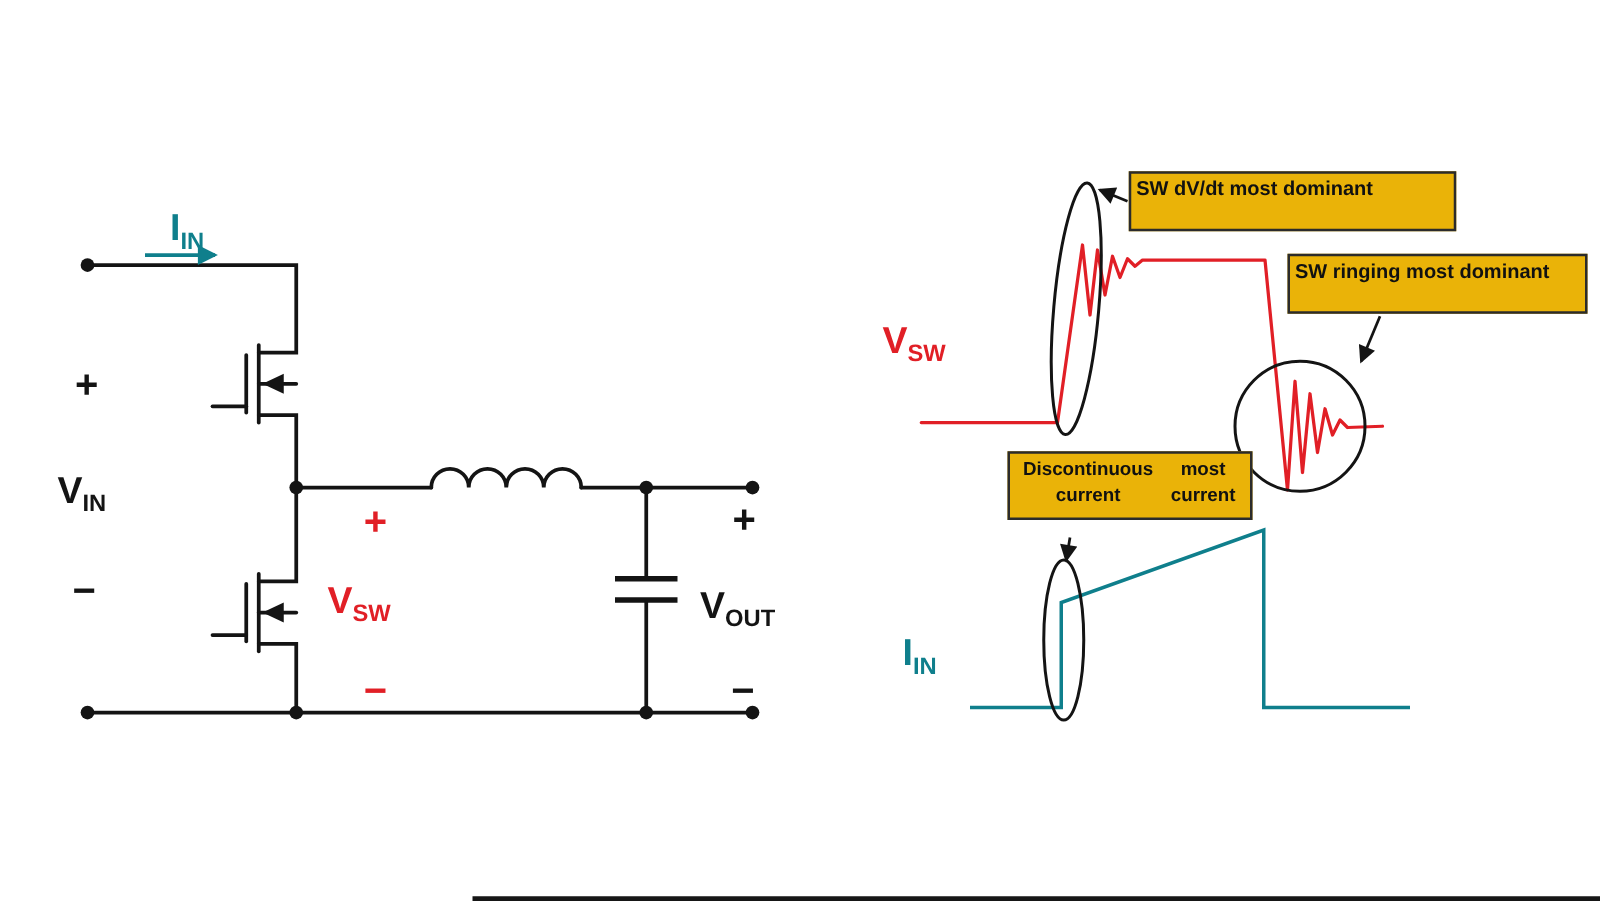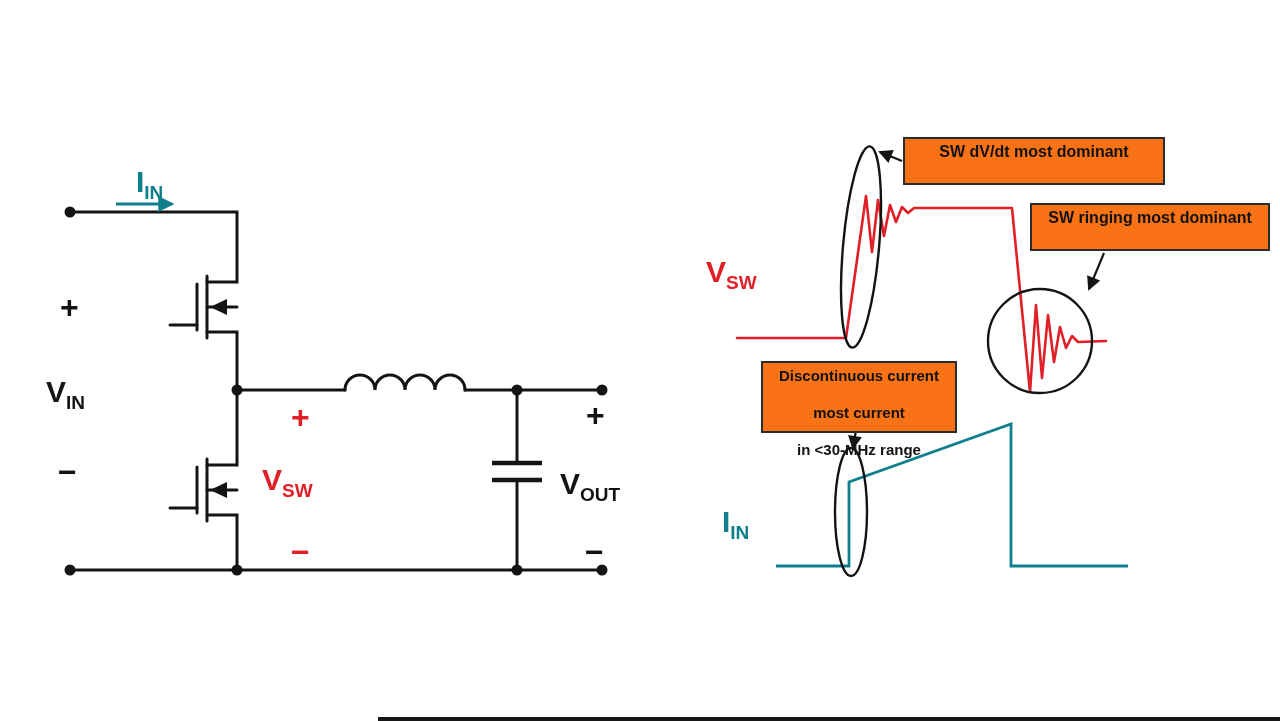--- a/index.html
+++ b/index.html
@@ -20,28 +20,28 @@
 
   text { font-family:"Liberation Sans", sans-serif; font-weight:bold; fill:var(--ink); }
   .t-main { font-size:30px; }
   .t-sub  { font-size:19px; }
   .sign   { font-size:32px; }
   .red  { fill:var(--red); }
   .teal { fill:var(--teal); }
 
   
   .callout {
-    position:absolute; background:#f97316; border:2px solid #2b2b2b;
-    display:flex; flex-direction:column; justify-content:space-between;
+    position:absolute; background:#eab308; border:2px solid #2b2b2b;
+    display:flex; flex-direction:row; justify-content:space-between;
     text-align:center; font-weight:bold; color:#111;
     font-size:16px; line-height:21px; padding:2px 4px;
   }
   .callout-1 { left:903px; top:137px; width:262px; height:48px; }
   .callout-2 { left:1030px; top:203px; width:240px; height:48px; }
-  .callout-3 { left:761px; top:361px; width:196px; height:72px; font-size:15px;gap:16px; }
+  .callout-3 { left:806px; top:361px; width:196px; height:55px; font-size:15px; }
 
   .bottom-artifact { position:absolute; left:378px; top:717px; width:902px; height:4px; background:#161616; }
 </style>
 </head>
 <body>
 
 <div class="stage">
 
   <svg width="1280" height="721" viewBox="0 0 1280 721">
     <defs>
@@ -154,17 +154,16 @@
     <div>SW dV/dt most dominant</div>
   </div>
 
   <div class="callout callout-2">
     <div>SW ringing most dominant</div>
   </div>
 
   <div class="callout callout-3">
     <div>Discontinuous current</div>
     <div>most current</div>
-    <div>in &lt;30-MHz range</div>
   </div>
 
   <div class="bottom-artifact"></div>
 </div>
 
 </body></html>

